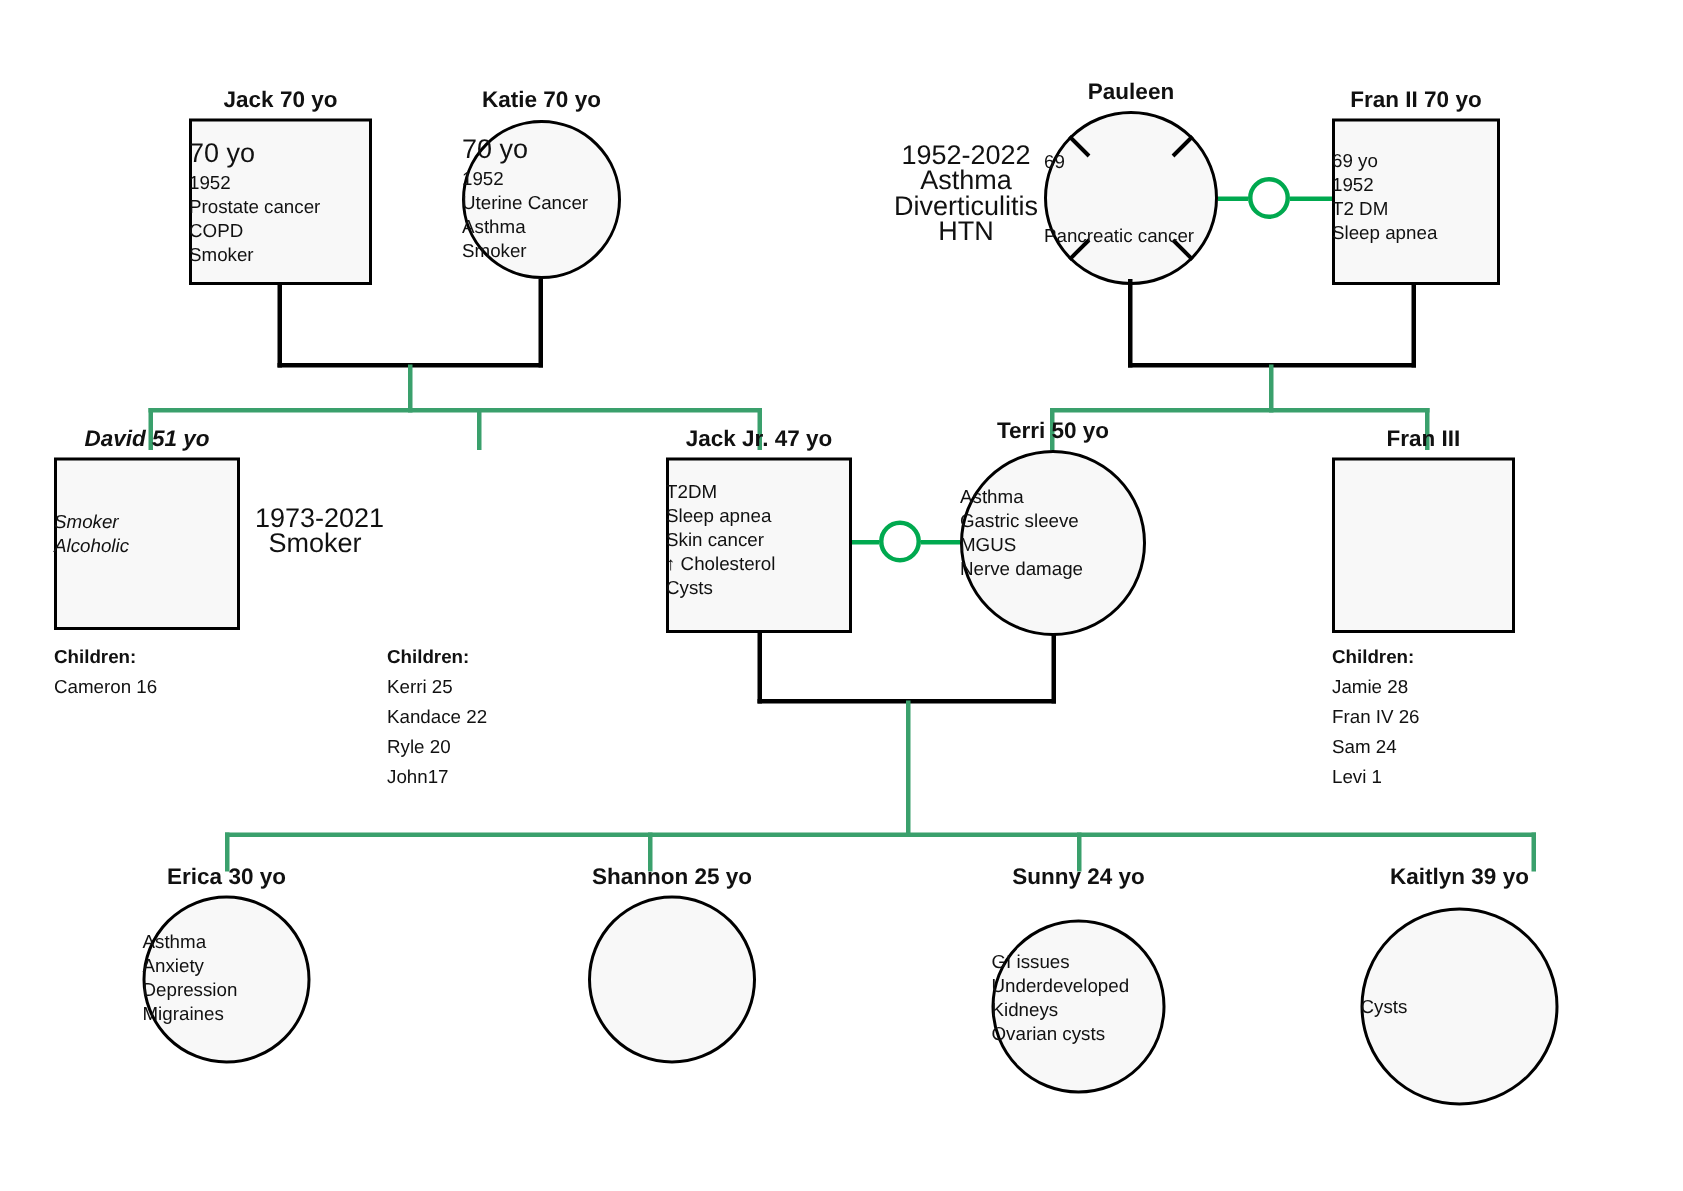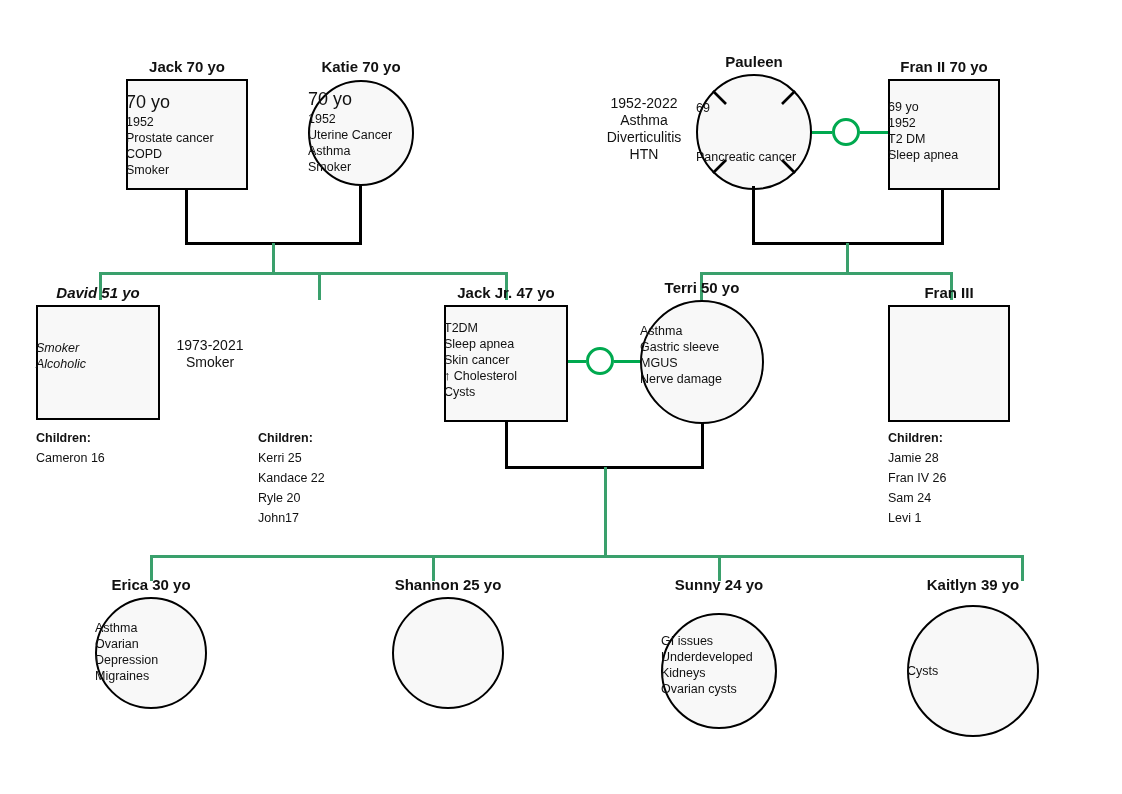--- a/index.html
+++ b/index.html
@@ -66,21 +66,21 @@
     pointer-events: none;
   }
   .inner .big {
     font-size: 18px;
     line-height: 23px;
   }
   
   .note {
     position: absolute;
     text-align: center;
-    font-size: 14px;
+    font-size: 18px;
     line-height: 17px;
     color: #111111;
     white-space: nowrap;
   }
   
   .children {
     position: absolute;
     text-align: left;
     font-size: 12.5px;
     line-height: 20px;
@@ -275,21 +275,21 @@
   <div class="gline" style="left:150px; top:555px; width:3px; height:26px;"></div>
   <div class="gline" style="left:432px; top:555px; width:3px; height:26px;"></div>
   <div class="gline" style="left:718px; top:555px; width:3px; height:26px;"></div>
   <div class="gline" style="left:1021px; top:555px; width:3px; height:26px;"></div>
 
   <div class="person" style="left:95px; top:576px; width:112px; height:133px;">
     <div class="label" style="top:0px;">Erica 30 yo</div>
     <div class="shape-circle" style="left:0px; top:21px; width:112px; height:112px;"></div>
     <div class="inner" style="top:44px;">
       <div>Asthma</div>
-      <div>Ovarian</div>
+      <div>Anxiety</div>
       <div>Depression</div>
       <div>Migraines</div>
     </div>
   </div>
 
   <div class="person" style="left:392px; top:576px; width:112px; height:133px;">
     <div class="label" style="top:0px;">Shannon 25 yo</div>
     <div class="shape-circle" style="left:0px; top:21px; width:112px; height:112px;"></div>
   </div>
 

